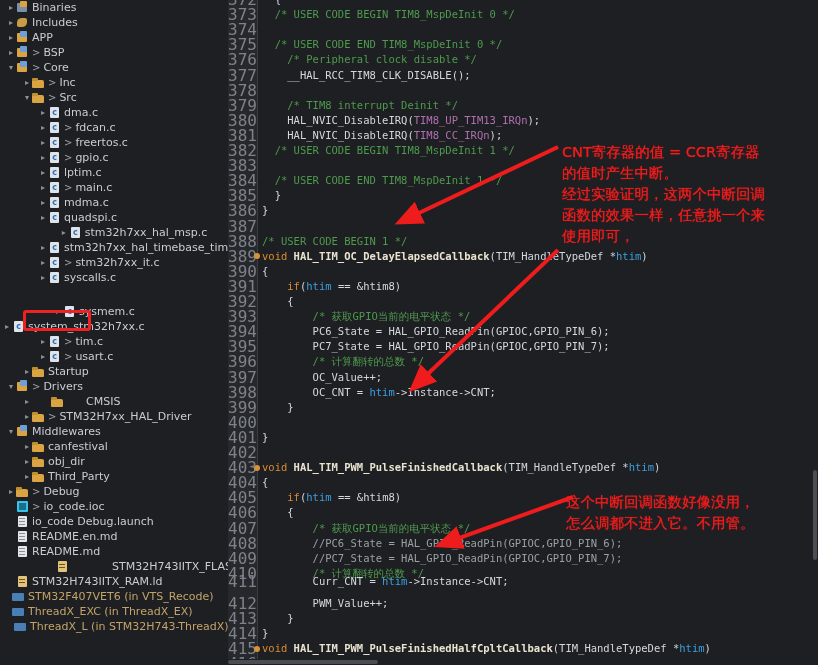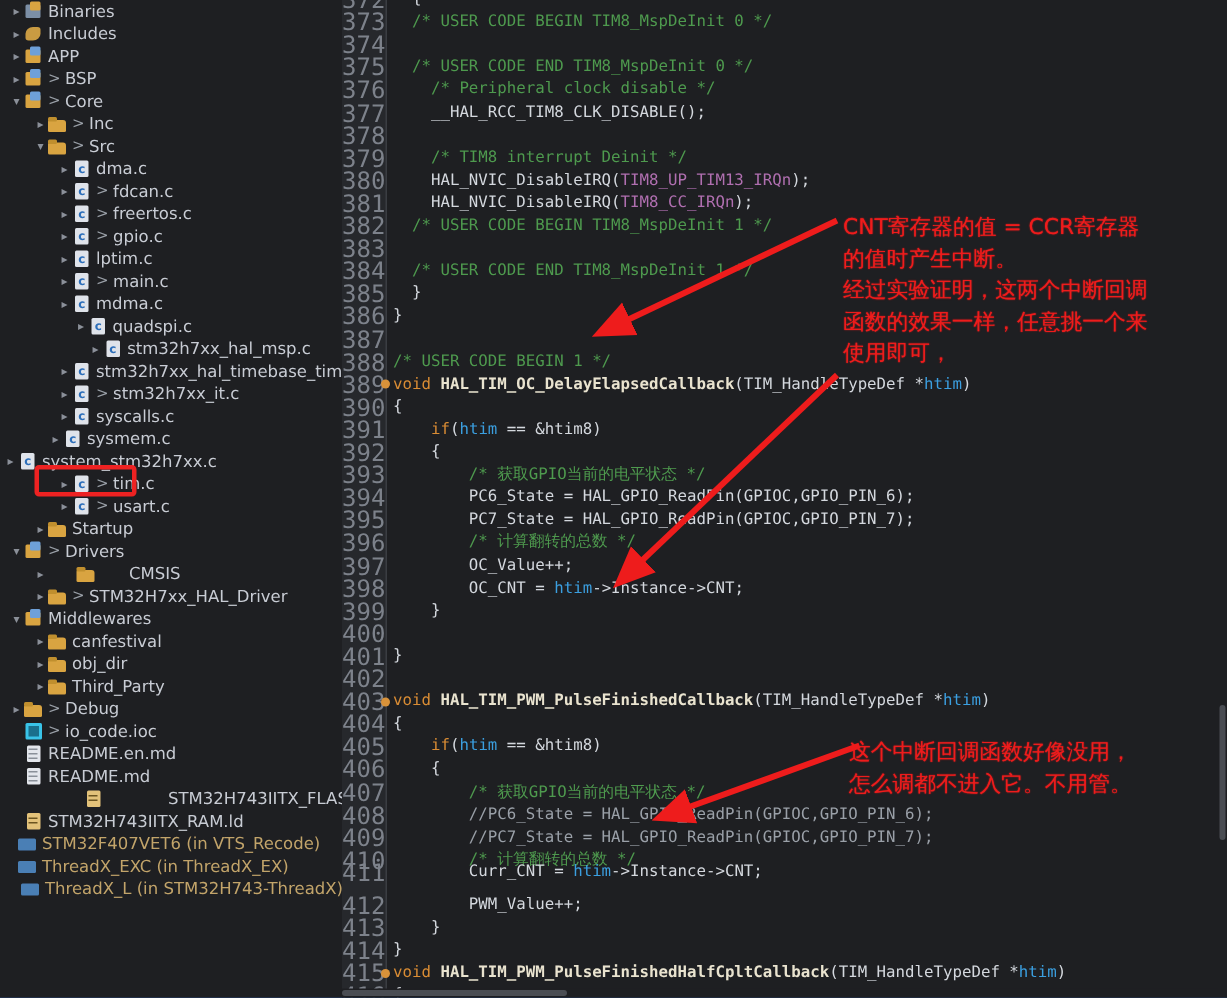--- a/index.html
+++ b/index.html
@@ -8,21 +8,21 @@
     margin: 0; padding: 0;
     width: 818px; height: 665px;
     overflow: hidden;
     background: #1e1f22;
     font-family: "DejaVu Sans", "Liberation Sans", sans-serif;
   }
   #app {
     position: relative;
     width: 818px; height: 665px;
     display: flex;
-    background: #3b82f6;
+    background: #701a75;
   }
 
   
   #sidebar {
     width: 228px;
     height: 665px;
     background: #1e1f22;
     overflow: hidden;
     position: relative;
     flex: 0 0 228px;
@@ -383,21 +383,21 @@
           <span class="twisty closed"></span>
           <span class="ic ic-c"></span>
           <span class="arrow-lbl">&gt;</span>
           <span class="tree-label">main.c</span>
         </div>
         <div class="tree-row" style="padding-left: 38px;">
           <span class="twisty closed"></span>
           <span class="ic ic-c"></span>
           <span class="tree-label">mdma.c</span>
         </div>
-        <div class="tree-row" style="padding-left: 49px;">
+        <div class="tree-row" style="padding-left: 38px;">
           <span class="twisty closed"></span>
           <span class="ic ic-c"></span>
           <span class="tree-label">quadspi.c</span>
         </div>
         <div class="tree-row" style="padding-left: 38px; justify-content: center;">
           <span class="twisty closed"></span>
           <span class="ic ic-c"></span>
           <span class="tree-label">stm32h7xx_hal_msp.c</span>
         </div>
         <div class="tree-row" style="padding-left: 38px;">
@@ -409,21 +409,21 @@
           <span class="twisty closed"></span>
           <span class="ic ic-c"></span>
           <span class="arrow-lbl">&gt;</span>
           <span class="tree-label">stm32h7xx_it.c</span>
         </div>
         <div class="tree-row" style="padding-left: 38px;">
           <span class="twisty closed"></span>
           <span class="ic ic-c"></span>
           <span class="tree-label">syscalls.c</span>
         </div>
-        <div class="tree-row" style="padding-left: 32px;">
+        <div class="tree-row" style="padding-left: 53px; margin-top: 19px;">
           <span class="twisty closed"></span>
           <span class="ic ic-c"></span>
           <span class="tree-label">sysmem.c</span>
         </div>
         <div class="tree-row" style="">
           <span class="twisty closed"></span>
           <span class="ic ic-c"></span>
           <span class="tree-label">system_stm32h7xx.c</span>
         </div>
         <div class="tree-row" style="padding-left: 38px;">
@@ -484,20 +484,25 @@
           <span class="twisty closed"></span>
           <span class="ic ic-folder"></span>
           <span class="arrow-lbl">&gt;</span>
           <span class="tree-label">Debug</span>
         </div>
         <div class="tree-row" style="padding-left: 6px;">
           <span class="twisty none"></span>
           <span class="ic ic-ioc"></span>
           <span class="arrow-lbl">&gt;</span>
           <span class="tree-label">io_code.ioc</span>
+        </div>
+        <div class="tree-row" style="padding-left: 6px;">
+          <span class="twisty none"></span>
+          <span class="ic ic-file"></span>
+          <span class="tree-label">io_code Debug.launch</span>
         </div>
         <div class="tree-row" style="padding-left: 6px;">
           <span class="twisty none"></span>
           <span class="ic ic-file"></span>
           <span class="tree-label">README.en.md</span>
         </div>
         <div class="tree-row" style="padding-left: 6px;">
           <span class="twisty none"></span>
           <span class="ic ic-file"></span>
           <span class="tree-label">README.md</span>

